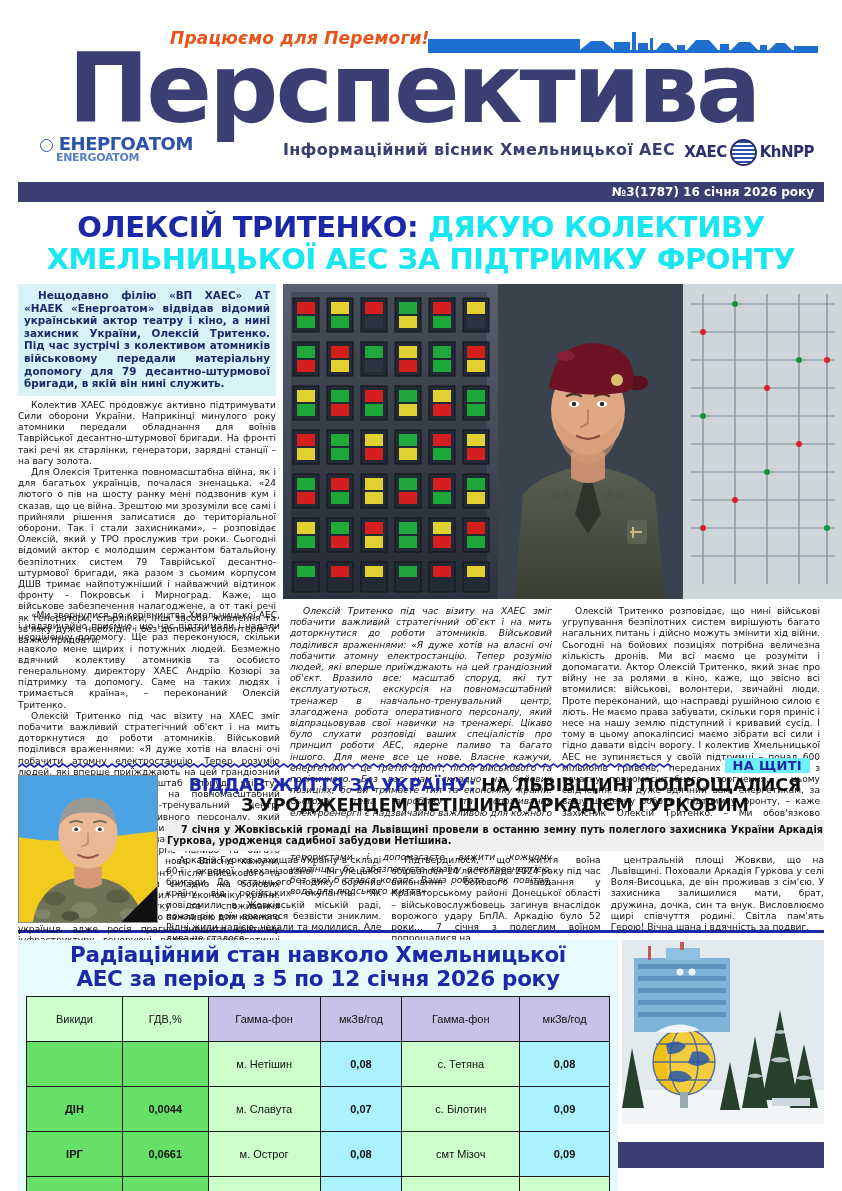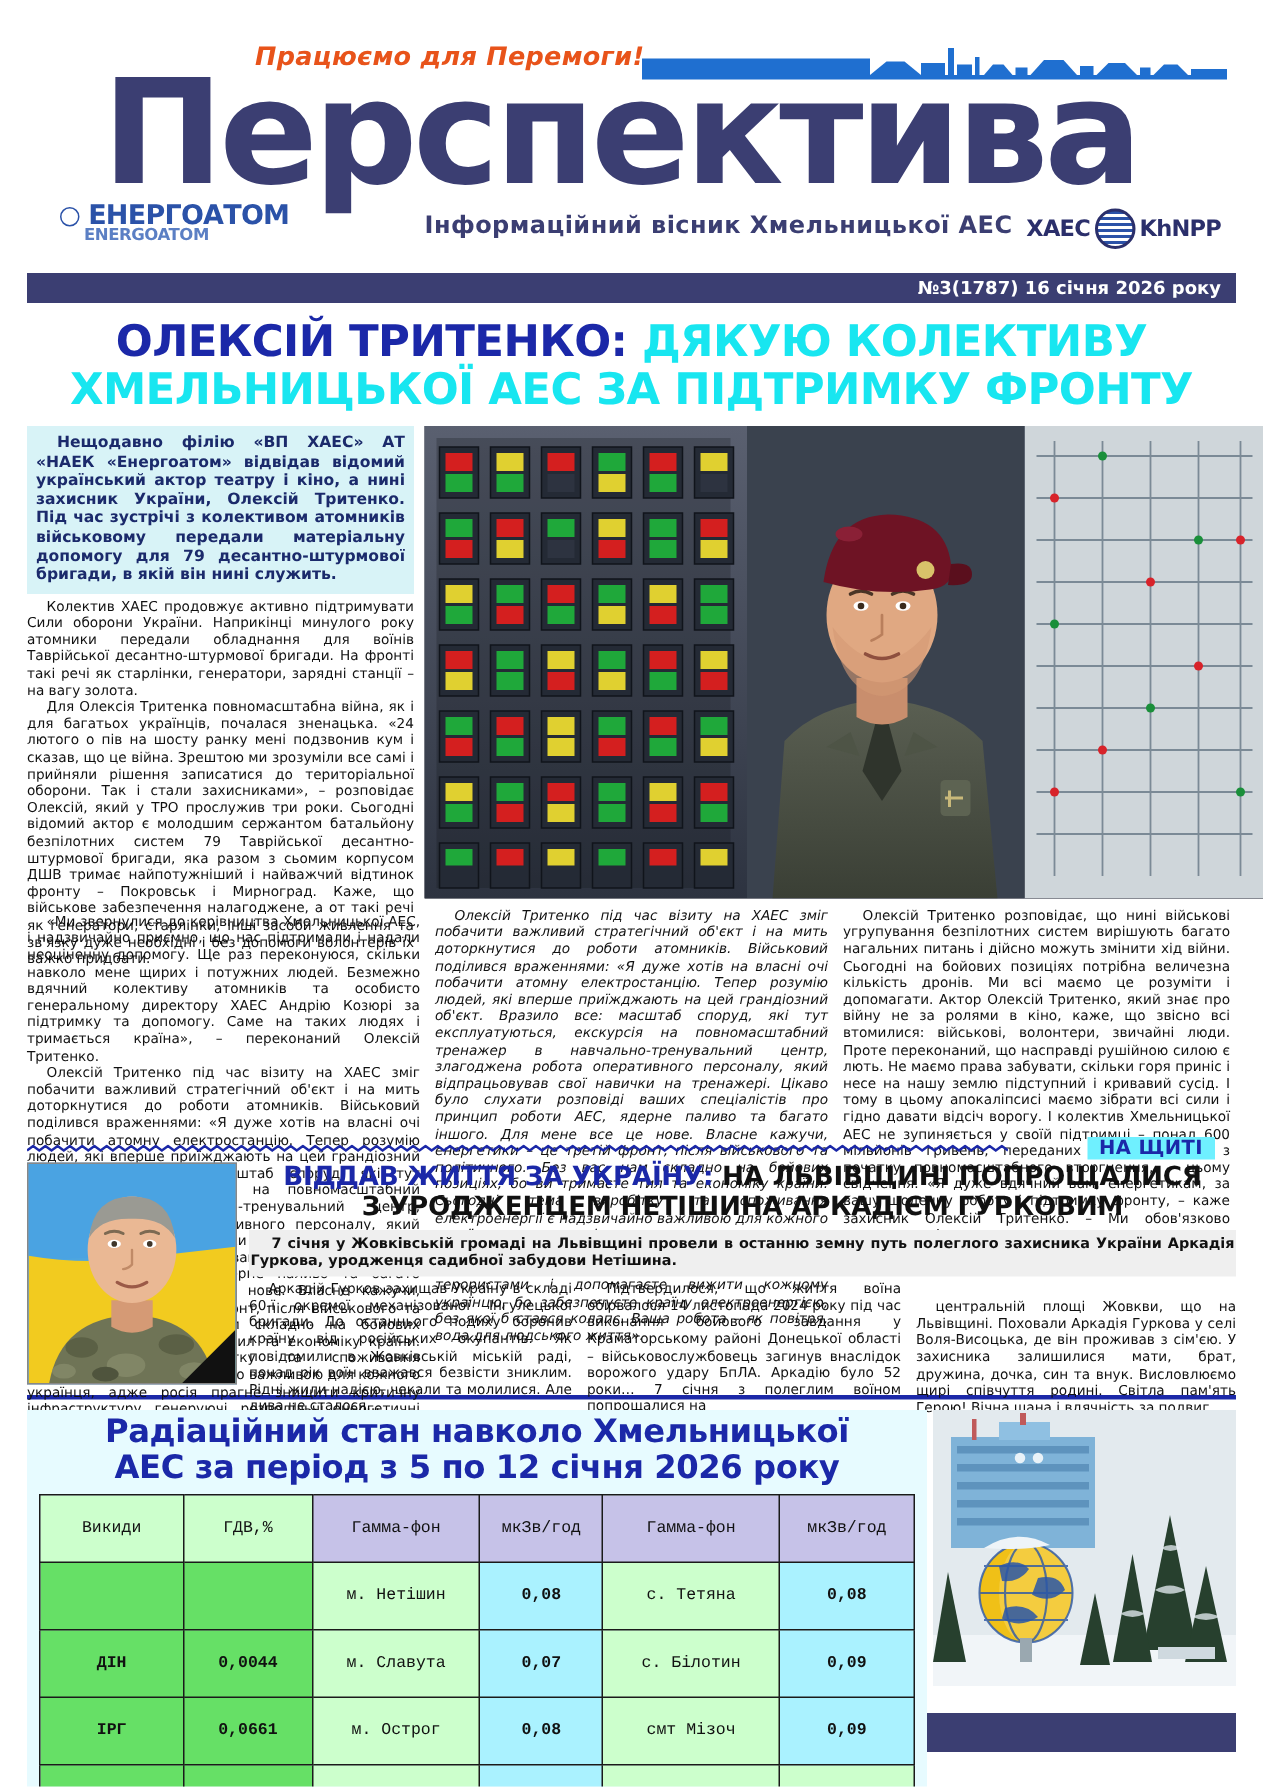--- a/index.html
+++ b/index.html
@@ -134,21 +134,21 @@
   .rad { position: relative; margin-top: 6px; height: 196px; }
   .rad-left { position: absolute; left: 0; top: 0; width: 600px; background: #e7fbff; }
   .rad-title {
     text-align: center; font-family: "DejaVu Sans", sans-serif;
     font-weight: bold; font-size: 21.5px; line-height: 1.12; color: #1b28a8;
     padding: 3px 0 5px 0; letter-spacing: -.3px;
   }
   table.rt { border-collapse: collapse; width: 584px; margin: 0 auto; }
   table.rt td, table.rt th {
     border: 1px solid #1a1a1a; text-align: center;
-    font-family: Liberation Mono, monospace; font-size: 11px; height: 17px;
+    font-family: Liberation Sans, sans-serif; font-size: 11px; height: 17px;
     padding: 16px 2px;
   }
   table.rt th { background: #ccffcc; font-weight: normal; }
   table.rt th.lav { background: #c6c2e8; }
   table.rt td.g { background: #66e066; font-weight: bold; }
   table.rt td.lg { background: #ccffcc; }
   table.rt td.cy { background: #aaf2ff; font-weight: bold; }
   .rad-note {
     font-family: "DejaVu Sans", sans-serif; font-size: 8.6px; color: #111;
     padding: 2px 4px 0 8px;
@@ -545,21 +545,21 @@
       </div>
       <div class="art2-lead">7 січня у Жовківській громаді на Львівщині провели в останню земну путь полеглого захисника України Аркадія Гуркова, уродженця садибної забудови Нетішина.</div>
       <div class="art2-cols">
         <div class="c c1">
           <div class="body-txt" style="margin-top:0">Аркадій Гурков захищав Україну в складі 60-ї окремої механізованої Інгулецької бригади. До останнього подиху боронив країну від російських окупантів. Як повідомили в Жовківській міській раді, понад рік воїн вважався безвісти зниклим. Рідні жили надією, чекали та молилися. Але дива не сталося…</div>
         </div>
         <div class="c c2">
           <div class="body-txt" style="margin-top:0">Підтвердилося, що життя воїна обірвалося 14 листопада 2024 року під час виконання бойового завдання у Краматорському районі Донецької області – військовослужбовець загинув внаслідок ворожого удару БпЛА. Аркадію було 52 роки…   7 січня з полеглим воїном попрощалися на</div>
         </div>
         <div class="c c3">
-          <div class="body-txt" style="margin-top:12px">центральній площі Жовкви, що на Львівщині. Поховали Аркадія Гуркова у селі Воля-Висоцька, де він проживав з сім'єю. У захисника залишилися мати, брат, дружина, дочка, син та внук. Висловлюємо щирі співчуття родині. Світла пам'ять Герою! Вічна шана і вдячність за подвиг.</div>
+          <div class="body-txt" style="margin-top:0">центральній площі Жовкви, що на Львівщині. Поховали Аркадія Гуркова у селі Воля-Висоцька, де він проживав з сім'єю. У захисника залишилися мати, брат, дружина, дочка, син та внук. Висловлюємо щирі співчуття родині. Світла пам'ять Герою! Вічна шана і вдячність за подвиг.</div>
         </div>
       </div>
     </div>
   </div>
 
   <div style="height:5px;margin-top:4px;">
     <svg class="zigsvg" viewBox="0 0 806 5" preserveAspectRatio="none">
       <rect x="0" y="1" width="806" height="3" fill="#1b28a8"></rect>
     </svg>
   </div>

